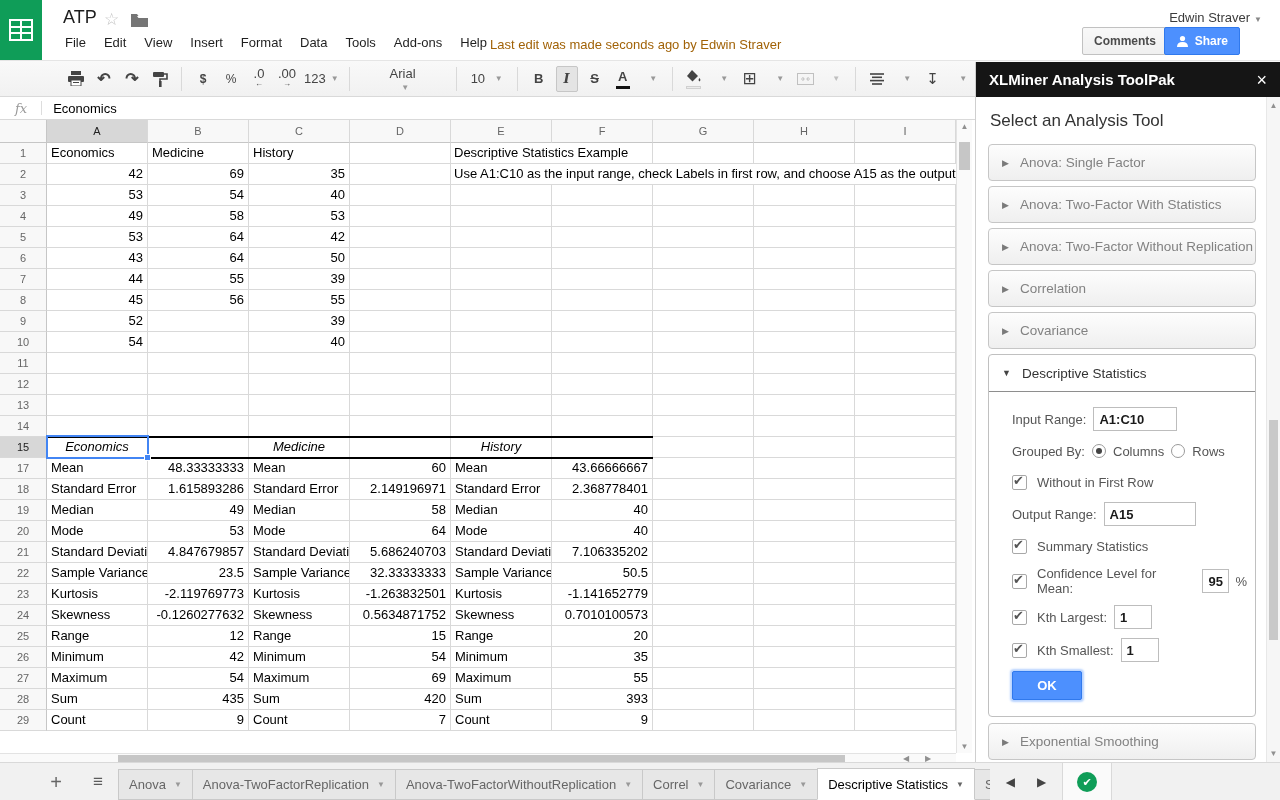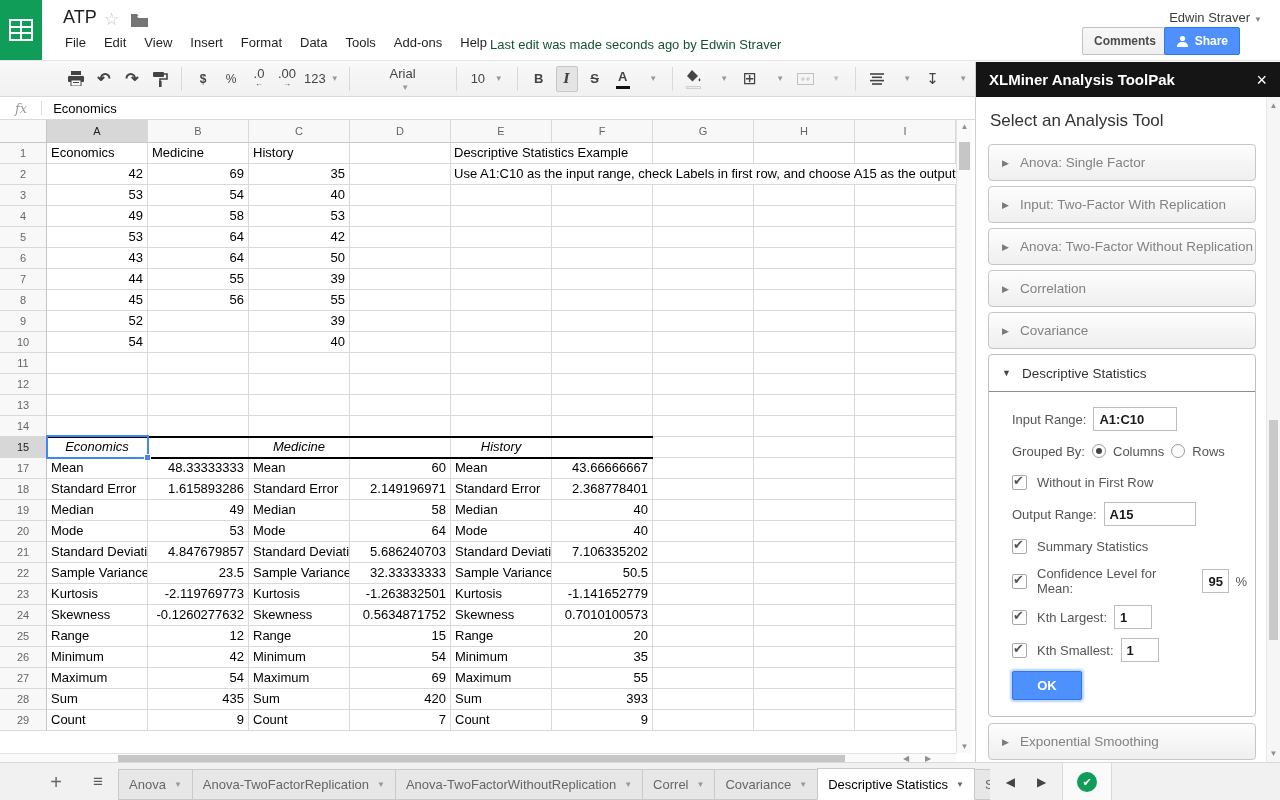--- a/index.html
+++ b/index.html
@@ -10,21 +10,21 @@
   }
   
   #titlebar { position:absolute; left:0; top:0; width:1280px; height:60px; background:#fff; }
   #logo { position:absolute; left:0; top:0; width:42px; height:60px; background:#0f9d58; }
   #logo svg { position:absolute; left:9px; top:18px; }
   #doc-title { position:absolute; left:63px; top:7px; font-size:18px; color:#1d1d1d; }
   #star { position:absolute; left:104px; top:9px; font-size:17px; color:#c4c4c4; cursor:pointer; }
   #folder { position:absolute; left:131px; top:13px; cursor:pointer; }
   #menubar { position:absolute; left:56px; top:33px; height:22px; display:flex; }
   .menu-item { padding:2px 9px; font-size:13px; color:#1f1f1f; cursor:pointer; }
-  #last-edit { position:absolute; left:490px; top:37px; font-size:13px; color:#14532d; }
+  #last-edit { position:absolute; left:490px; top:37px; font-size:13px; color:#a16207; }
   #account { position:absolute; right:18px; top:10px; font-size:13px; color:#3b3b3b; cursor:pointer; }
   #account .dd { font-size:8px; color:#888; margin-left:4px; }
   .gbtn { position:absolute; top:27px; height:28px; border:1px solid #c1c1c1; border-radius:2px;
           background:linear-gradient(#f8f8f8,#f0f0f0); display:flex; align-items:center;
           font-size:12px; font-weight:bold; color:#4c4c4c; padding:0 11px; cursor:pointer; }
   #comments-btn { right:112px; }
   #share-btn { right:40px; background:#4d90fe; border-color:#3079ed; color:#fff; }
   #share-btn svg { margin-right:6px; }
   
   #toolbar { position:absolute; left:0; top:60px; width:1280px; height:37px;
@@ -719,21 +719,21 @@
   </div>
   <div id="sb-body">
     <div id="sb-heading">Select an Analysis Tool</div>
     <div id="tools-above">
         <div class="acc">
           <div class="acc-arrow">▶</div>
           <div style="display: inline;">Anova: Single Factor</div>
         </div>
         <div class="acc">
           <div class="acc-arrow">▶</div>
-          <div style="display: inline;">Input: Two-Factor With Replication</div>
+          <div style="display: inline;">Anova: Two-Factor With Statistics</div>
         </div>
         <div class="acc">
           <div class="acc-arrow">▶</div>
           <div style="display: inline;">Anova: Two-Factor Without Replication</div>
         </div>
         <div class="acc">
           <div class="acc-arrow">▶</div>
           <div style="display: inline;">Correlation</div>
         </div>
         <div class="acc">

